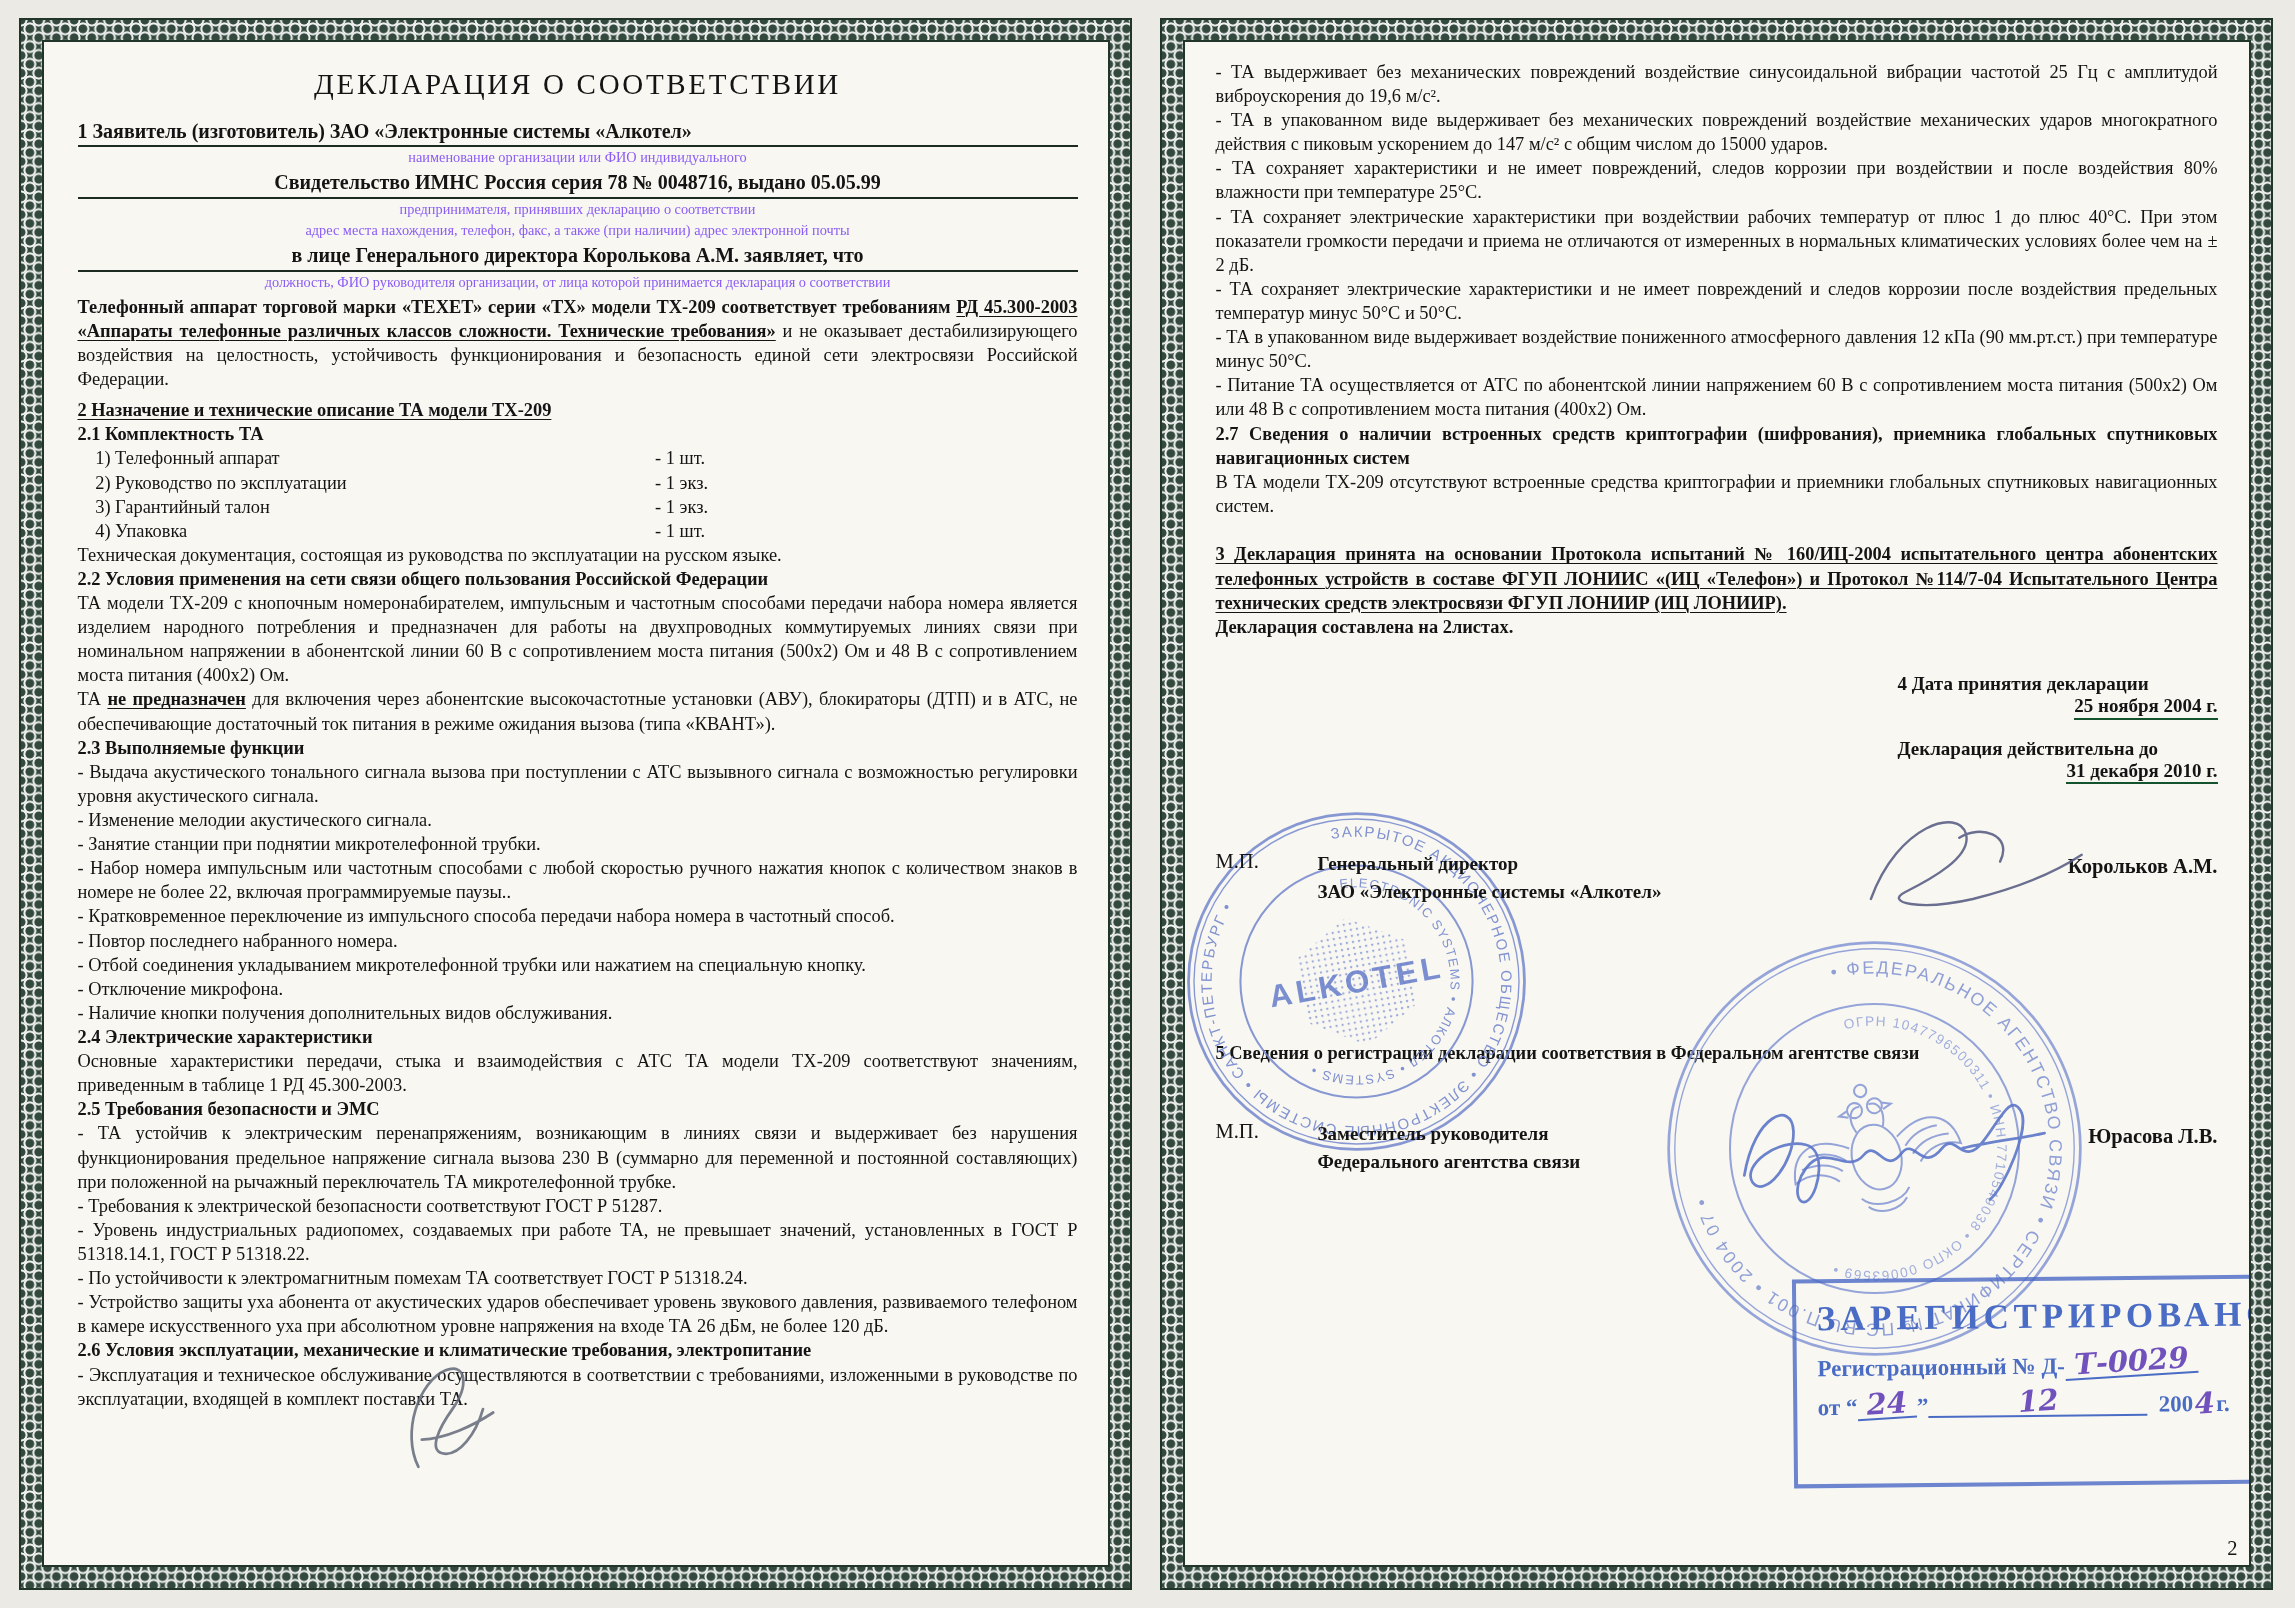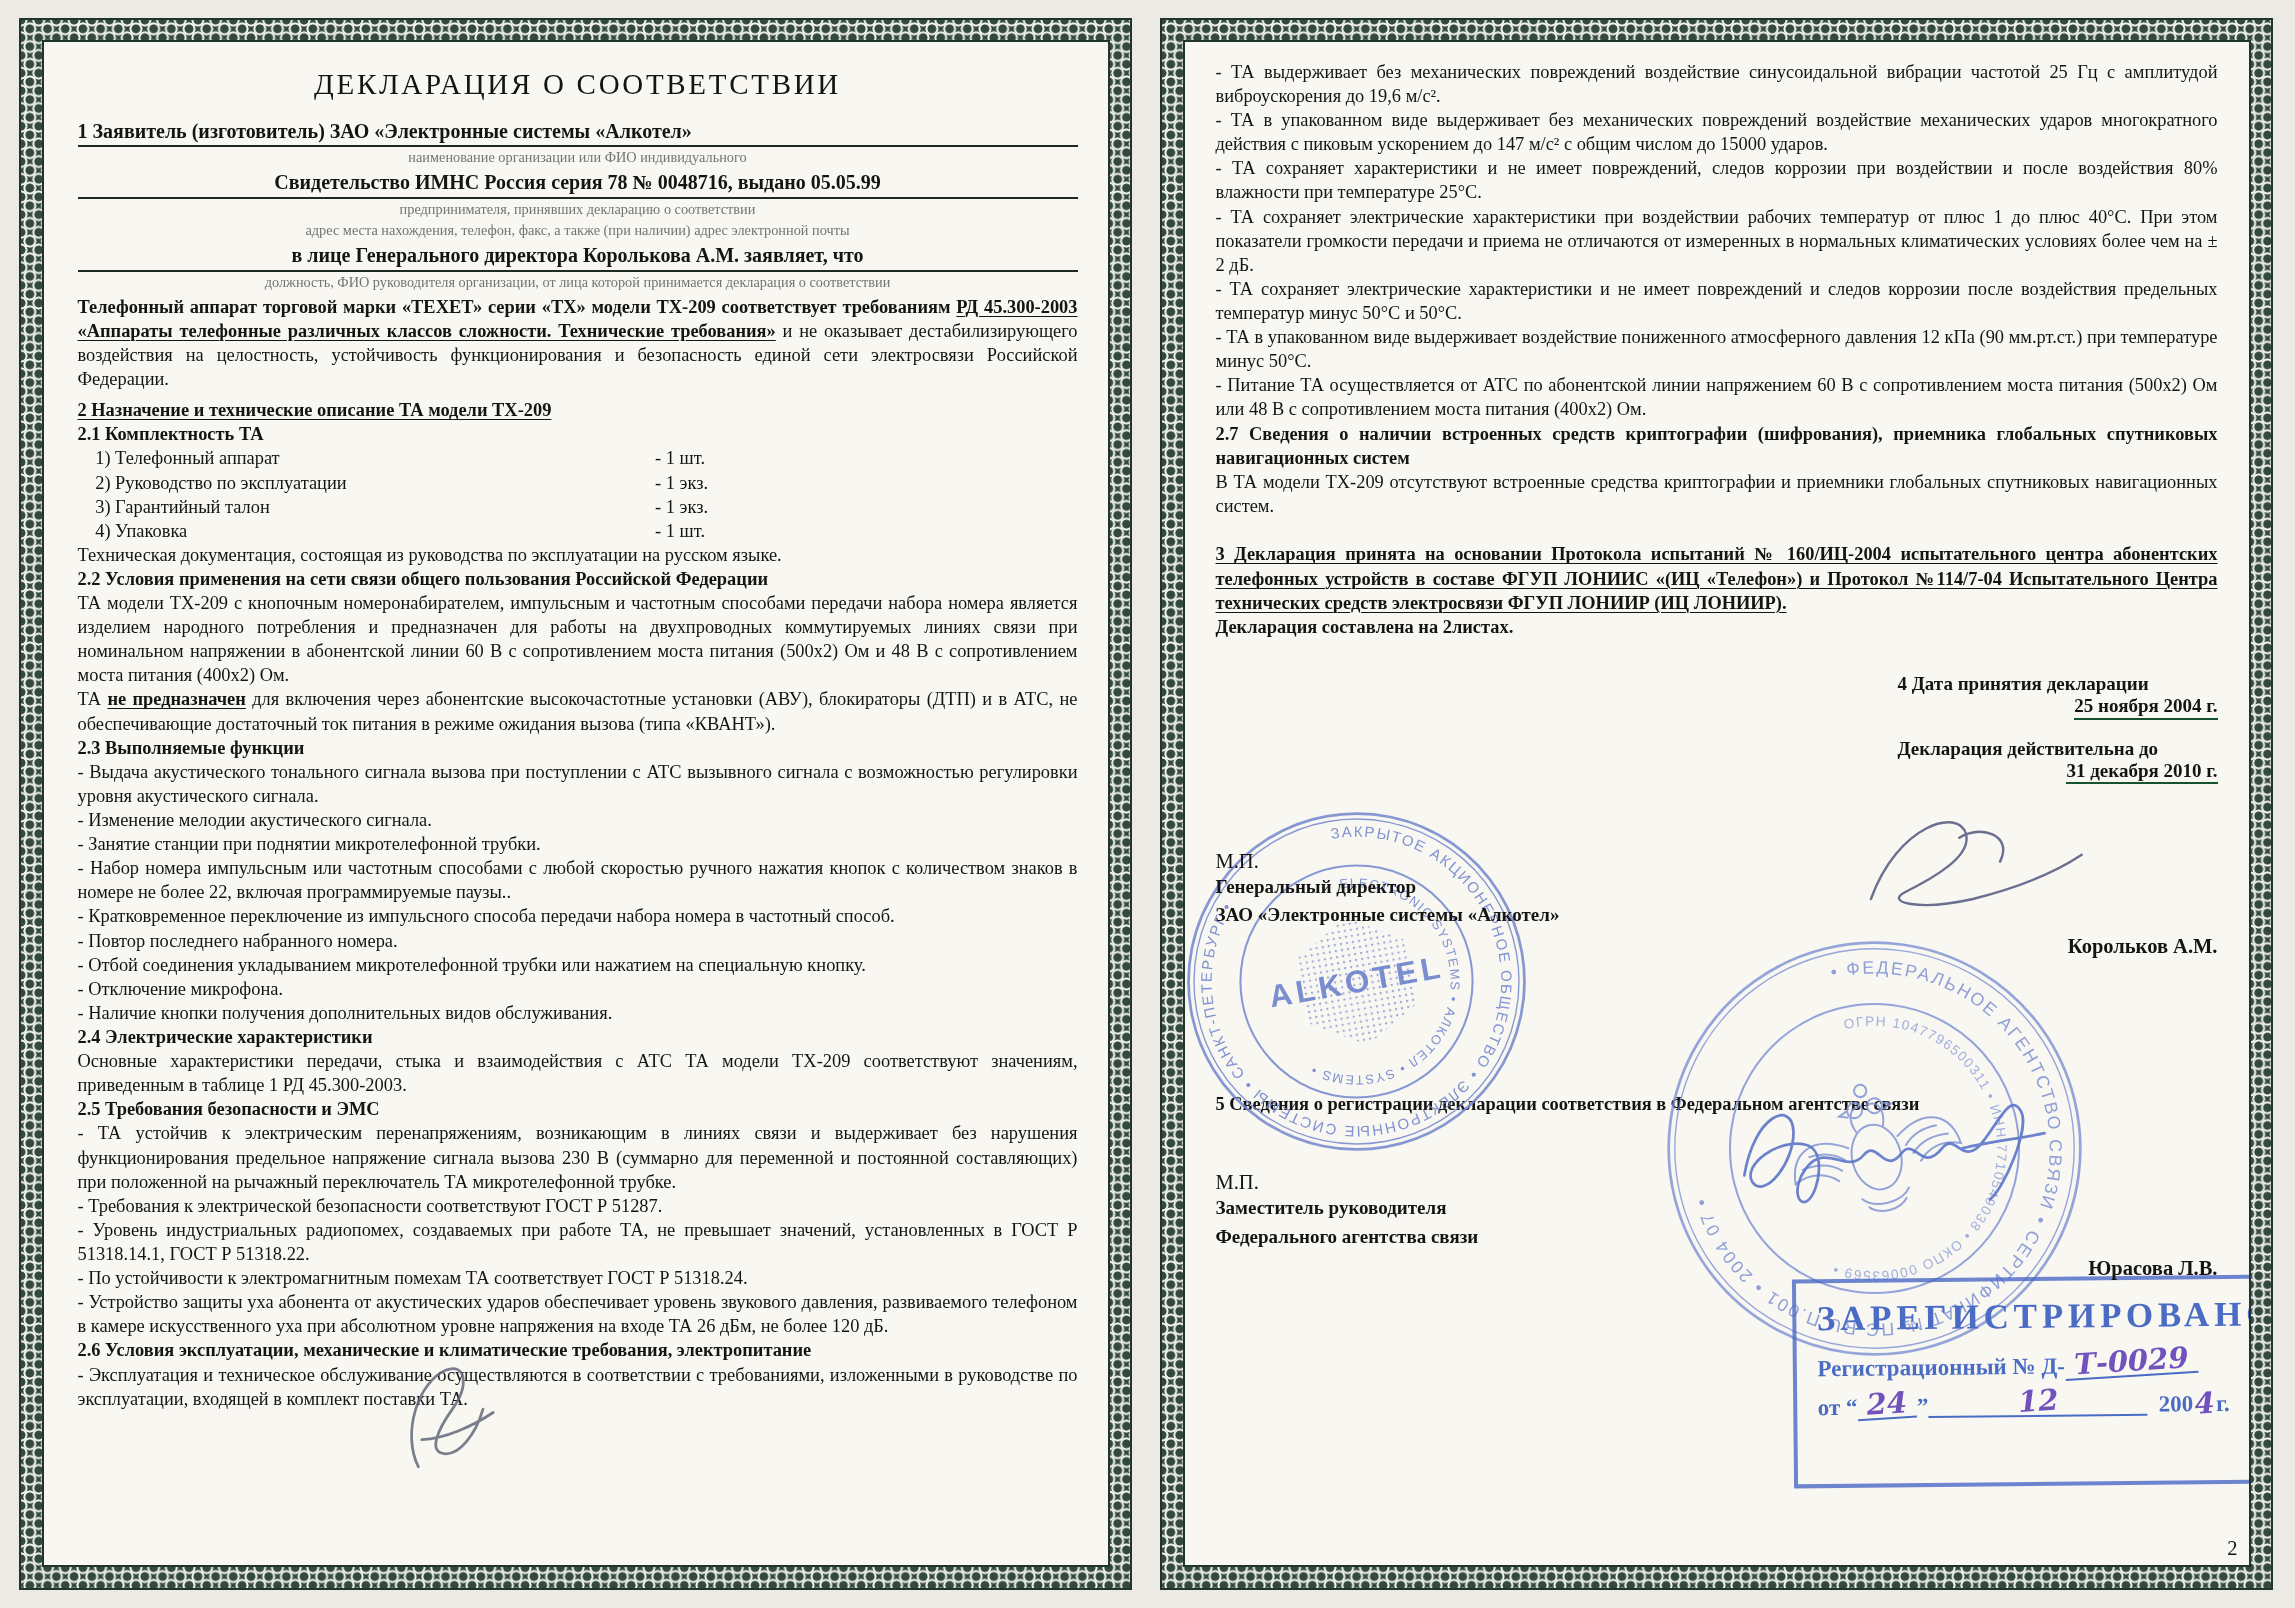--- a/index.html
+++ b/index.html
@@ -17,31 +17,31 @@
   .sheet{position:relative;width:100%;height:100%;box-sizing:border-box;background:#f8f7f2;border:2px solid #22352b;overflow:hidden;}
   .sheet1{padding:16.4px 30px 13.6px 34px;}
   .sheet2{padding:17.7px 31px 13.6px 31px;}
   .sheet p, .sheet .h{margin:0;font-size:18.4px;line-height:1.31;}
   .just{text-align:justify;}
   .h{font-weight:bold;}
   .u{text-decoration:underline;text-decoration-thickness:1.4px;text-underline-offset:3.4px;}
   h1.doc-title{margin:9.5px 0 17.7px 0;text-align:center;font-size:29px;letter-spacing:2.7px;font-weight:normal;}
   .field{font-weight:bold;font-size:20px;border-bottom:2px solid #1c2a22;padding-bottom:1.4px;line-height:1.25;}
   .field.center{text-align:center;}
-  .caption{text-align:center;font-size:14.3px;color:#737373;margin:2px 0 4.1px 0;line-height:1.2;}
+  .caption{text-align:center;font-size:14.3px;color:#8b5cf6;margin:2px 0 4.1px 0;line-height:1.2;}
   .kit{padding-left:17.7px;}
   .kit-row{display:flex;font-size:18.4px;line-height:1.31;}
   .kit-name{width:57%;}
   .kit-qty{flex:1;}
   .gap10{height:6.8px;} .gap20{height:13.6px;} .gap36{height:24.5px;} .gap50{height:34px;}
   .statement{margin-bottom:5.5px;}
   .date-row{display:flex;align-items:flex-end;margin-bottom:18px;flex-direction:column;}
   .date-row .lbl{font-weight:bold;font-size:19px;width:320px;flex:none;}
   .date-row .fill-line{flex:1;border-bottom:2px solid #14532d;text-align:center;font-weight:bold;font-size:19px;padding-bottom:0.7px;}
-  .sig-block{display:flex;position:relative;z-index:3;flex-direction:column;}
+  .sig-block{display:flex;position:relative;z-index:3;}
   .sig-block .mp{width:102px;flex:none;font-size:20.5px;}
   .sig-block .titles{width:436px;flex:none;font-weight:bold;font-size:19px;line-height:1.5;}
   .sig-block .titles span{display:block;}
   .sig-block .name{margin-left:auto;font-weight:bold;font-size:20.5px;align-self:flex-start;padding-top:5.5px;}
   .stamp{position:absolute;z-index:1;}
   .sig{position:absolute;z-index:4;}
   .reg-stamp{position:absolute;left:608px;top:1235px;width:461px;height:209px;border:4.8px solid rgba(72,104,196,.8);
     box-sizing:border-box;color:#4a6cc4;padding:17.7px 20.5px 8.2px 20.5px;transform:rotate(-0.6deg);z-index:2;background:rgba(255,255,255,0);}
   .reg-title{font-family:"Liberation Serif",serif;font-weight:bold;font-size:35px;letter-spacing:4.8px;line-height:1;}
   .reg-line{display:flex;align-items:flex-end;font-family:"Liberation Serif",serif;font-weight:bold;font-size:23px;margin-top:17.7px;line-height:1;}

